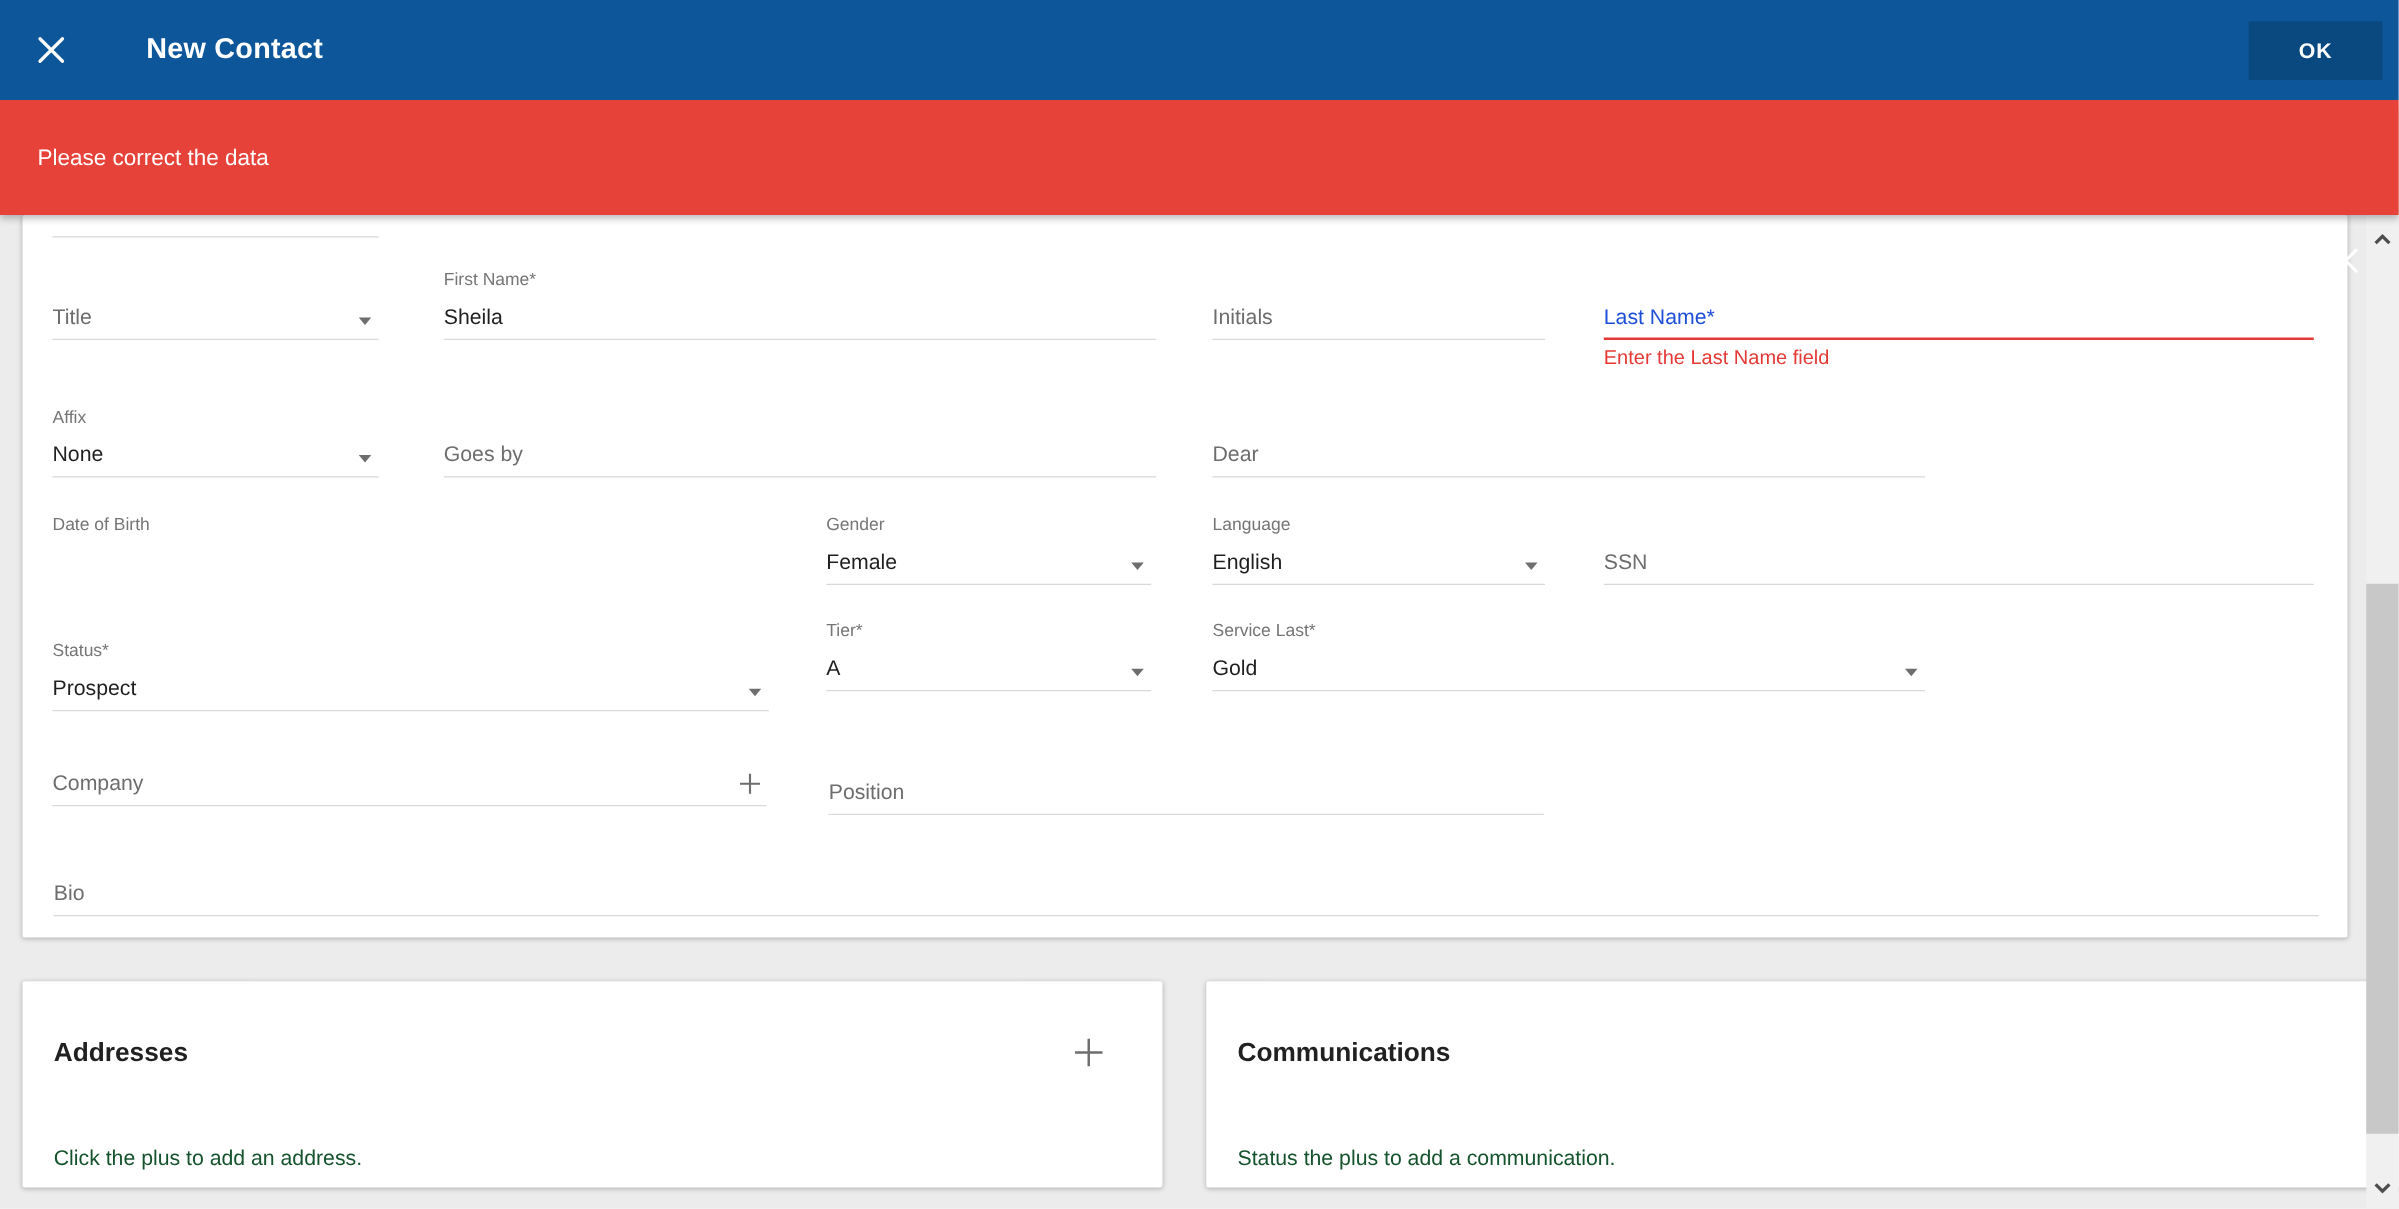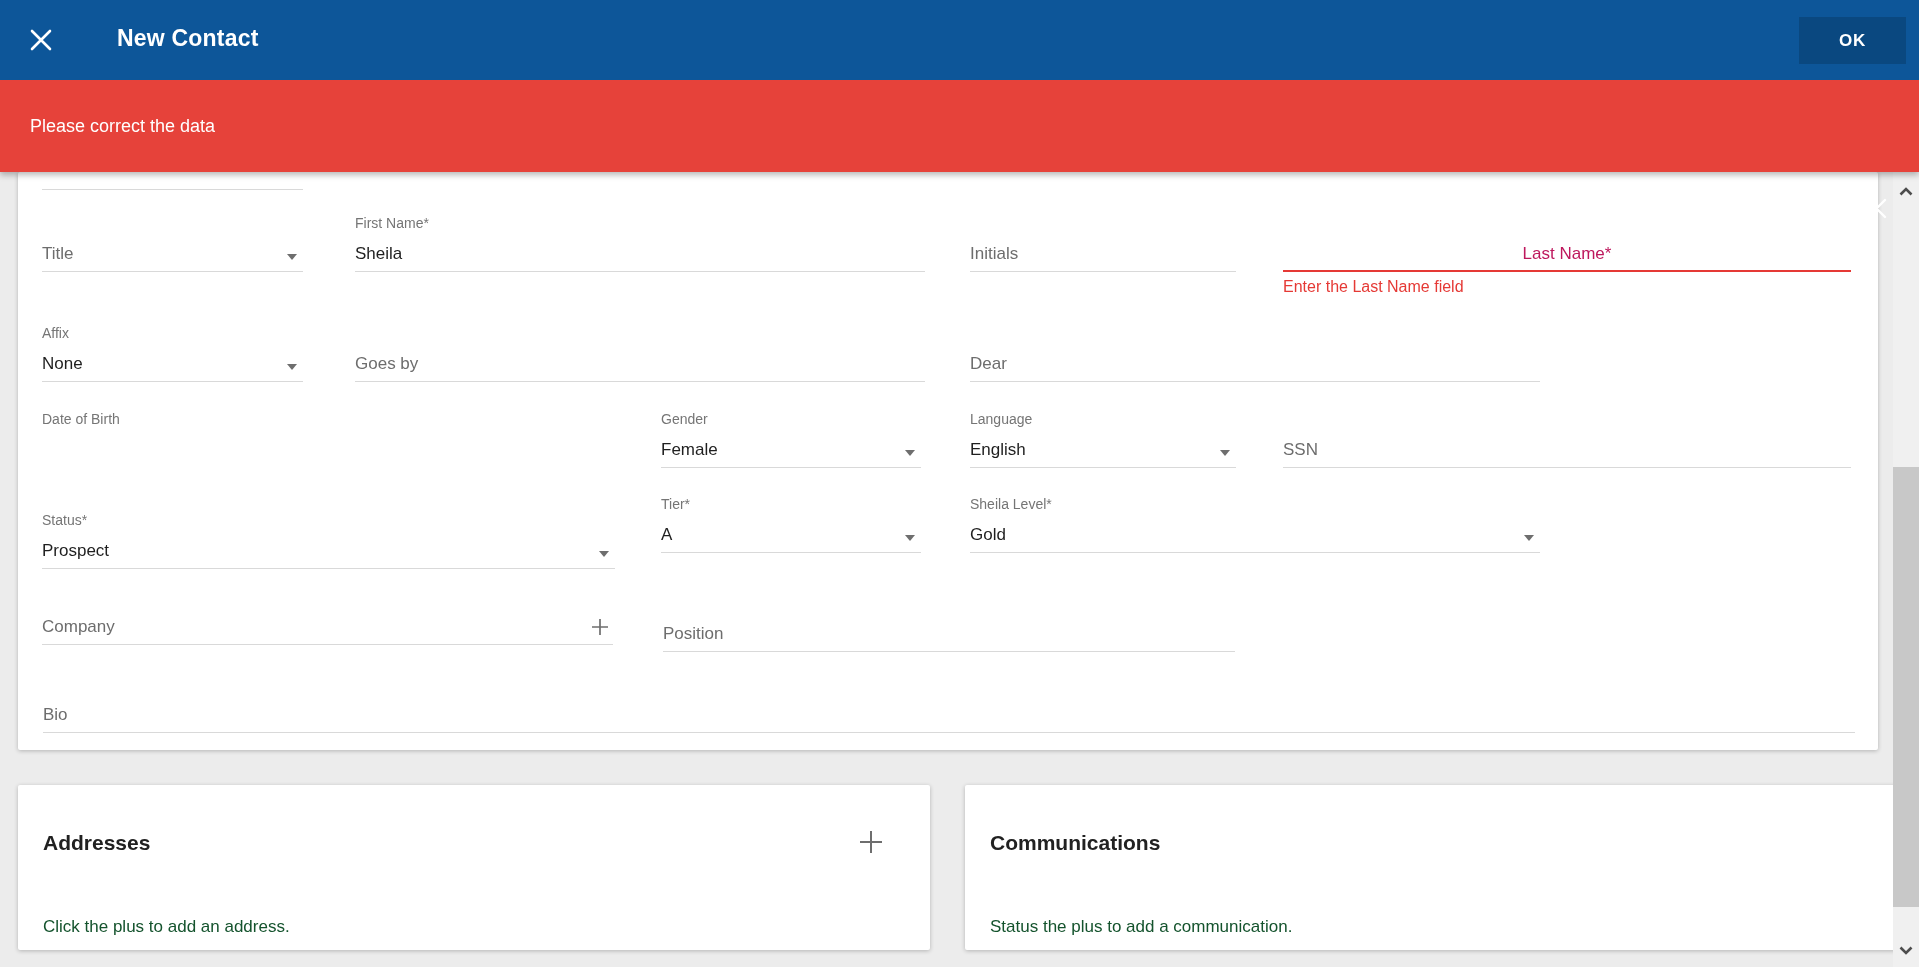--- a/index.html
+++ b/index.html
@@ -57,21 +57,21 @@
   .flabel {
     display:block; height:16px; margin-bottom:12px;
     font-size:14px; color:#757575; white-space:nowrap;
   }
   .fvalue {
     position:relative; height:29px; line-height:22px;
     font-size:17px; color:#1f1f1f;
     border-bottom:1px solid #d9d9d9; white-space:nowrap;
   }
   .fvalue.ph { color:#6d6d6d; }
-  .fvalue.ph-dark { color:#be185d;text-align:center; }
+  .fvalue.ph-dark { color:#1d4ed8; }
   .fvalue.err-line { border-bottom:2px solid #e53935; }
   .ferror { margin-top:6px; font-size:16px; color:#e53935; white-space:nowrap; }
 
   .dd-arrow {
     position:absolute; right:6px; bottom:11px; width:0; height:0;
     border-left:5px solid transparent; border-right:5px solid transparent;
     border-top:6px solid #6e6e6e; cursor:pointer;
   }
   .cal-icon   { position:absolute; right:4px; bottom:5px; width:26px; height:26px; cursor:pointer; }
   .inline-plus{ position:absolute; right:2px; bottom:6px; width:22px; height:22px; cursor:pointer; }
@@ -231,21 +231,21 @@
 
   <div class="fld f-tier">
     <span class="flabel">Tier*</span>
     <div class="fvalue">
       <span>A</span>
       <span class="dd-arrow"></span>
     </div>
   </div>
 
   <div class="fld f-service">
-    <span class="flabel">Sheila Level*</span>
+    <span class="flabel">Service Last*</span>
     <div class="fvalue">
       <span>Gold</span>
       <span class="dd-arrow"></span>
     </div>
   </div>
 
   <div class="fld f-company">
     <div class="fvalue ph">
       <span>Company</span>
       <span class="inline-plus">

